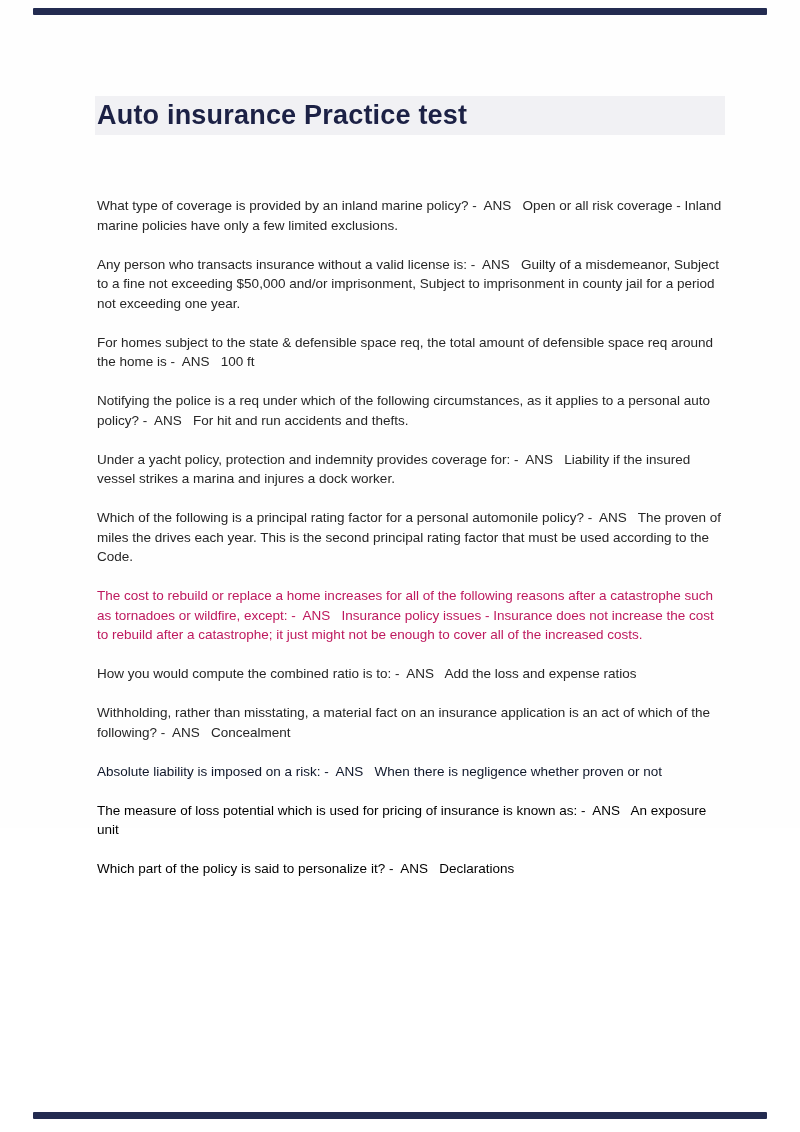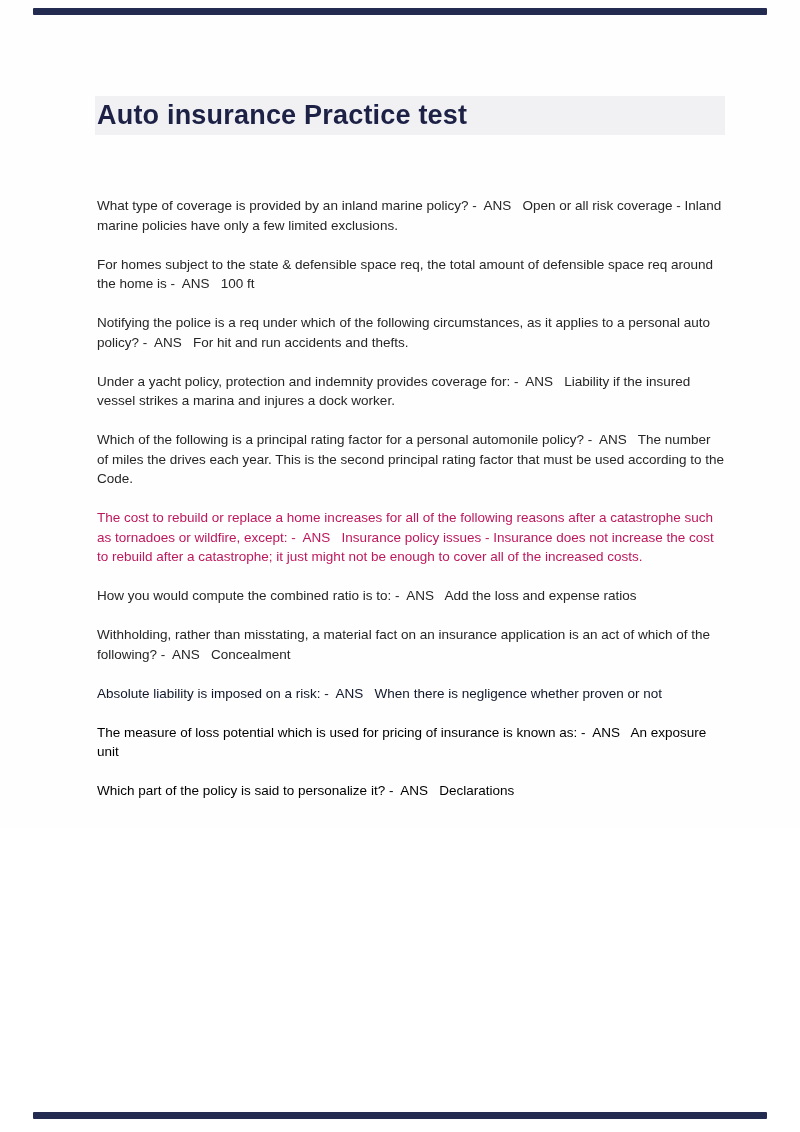--- a/index.html
+++ b/index.html
@@ -56,24 +56,25 @@
 <div class="page">
 
   <div class="edge-strip top" style="background: rgb(35, 43, 80);"></div>
 
   <div class="title-band" style="background: rgb(241, 241, 244);">
     <h1 style="color: rgb(28, 33, 69);">Auto insurance Practice test</h1>
   </div>
 
   <div class="content">
       <p class="para" style="color: rgb(38, 38, 38);">What type of coverage is provided by an inland marine policy? -  ANS   Open or all risk coverage - Inland marine policies have only a few limited exclusions.</p>
+      <p class="para" style="color: rgb(38, 38, 38);">Any person who transacts insurance without a valid license is: -  ANS   Guilty of a misdemeanor, Subject to a fine not exceeding $50,000 and/or imprisonment, Subject to imprisonment in county jail for a period not exceeding one year.</p>
       <p class="para" style="color: rgb(38, 38, 38);">For homes subject to the state &amp; defensible space req, the total amount of defensible space req around the home is -  ANS   100 ft</p>
       <p class="para" style="color: rgb(38, 38, 38);">Notifying the police is a req under which of the following circumstances, as it applies to a personal auto policy? -  ANS   For hit and run accidents and thefts.</p>
       <p class="para" style="color: rgb(38, 38, 38);">Under a yacht policy, protection and indemnity provides coverage for: -  ANS   Liability if the insured vessel strikes a marina and injures a dock worker.</p>
-      <p class="para" style="color: rgb(38, 38, 38);">Which of the following is a principal rating factor for a personal automonile policy? -  ANS   The number of miles the drives each year. This is the second principal rating factor that must be used according to the Code.</p>
+      <p class="para" style="color: rgb(38, 38, 38);">Which of the following is a principal rating factor for a personal automonile policy? -  ANS   The proven of miles the drives each year. This is the second principal rating factor that must be used according to the Code.</p>
       <p class="para" style="color: #be185d;">The cost to rebuild or replace a home increases for all of the following reasons after a catastrophe such as tornadoes or wildfire, except: -  ANS   Insurance policy issues - Insurance does not increase the cost to rebuild after a catastrophe; it just might not be enough to cover all of the increased costs.</p>
       <p class="para" style="color: rgb(38, 38, 38);">How you would compute the combined ratio is to: -  ANS   Add the loss and expense ratios</p>
       <p class="para" style="color: rgb(38, 38, 38);">Withholding, rather than misstating, a material fact on an insurance application is an act of which of the following? -  ANS   Concealment</p>
       <p class="para" style="color: #0f172a;">Absolute liability is imposed on a risk: -  ANS   When there is negligence whether proven or not</p>
       <p class="para" style="color: #000000;">The measure of loss potential which is used for pricing of insurance is known as: -  ANS   An exposure unit</p>
       <p class="para" style="color: #000000;">Which part of the policy is said to personalize it? -  ANS   Declarations</p>
     </div>
 
   <div class="edge-strip bottom" style="background: rgb(35, 43, 80);"></div>
 

